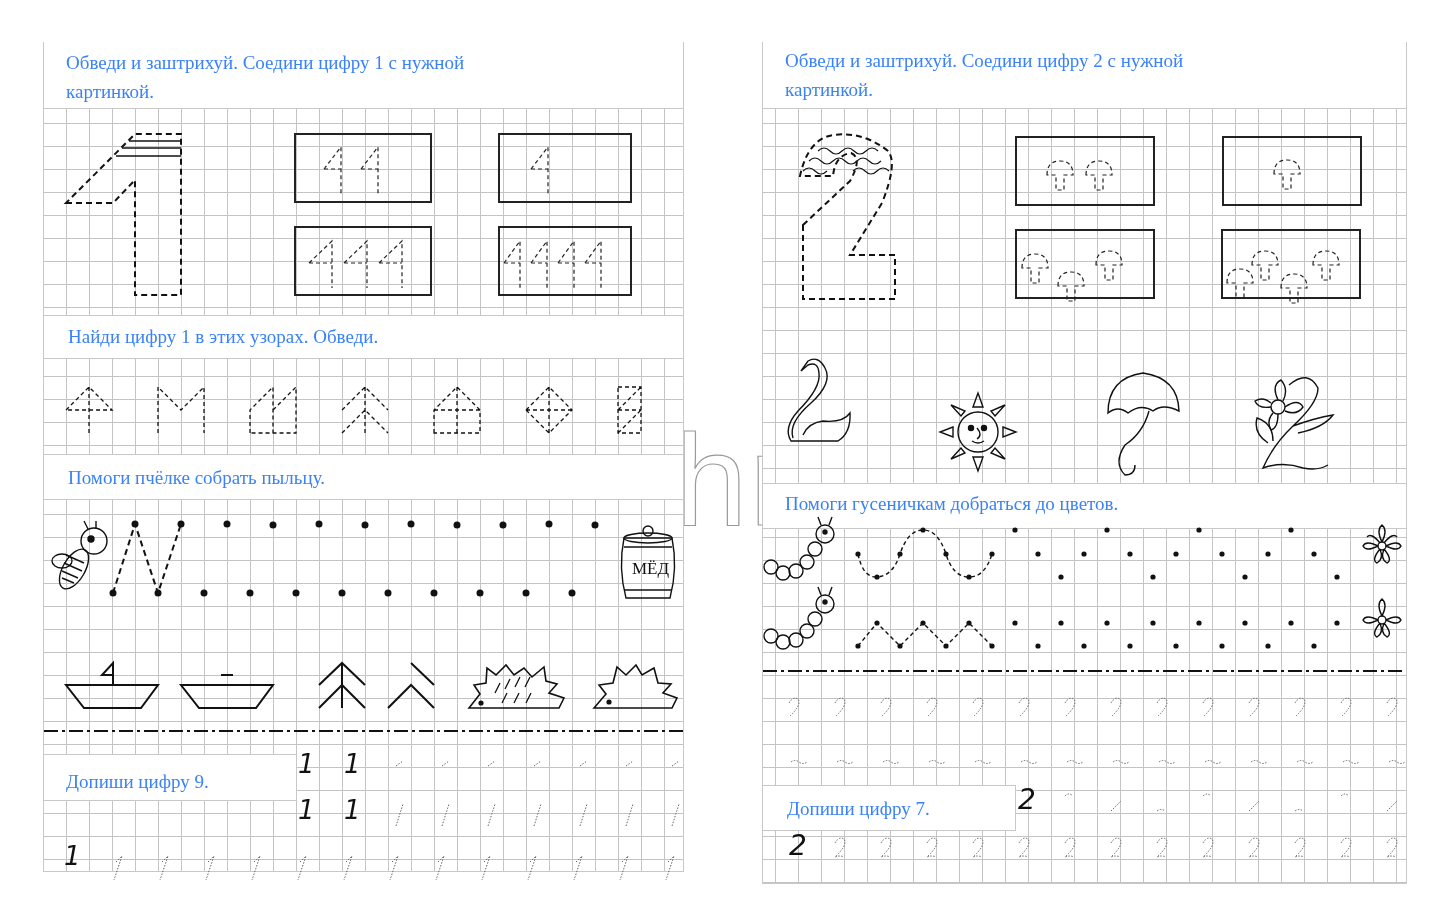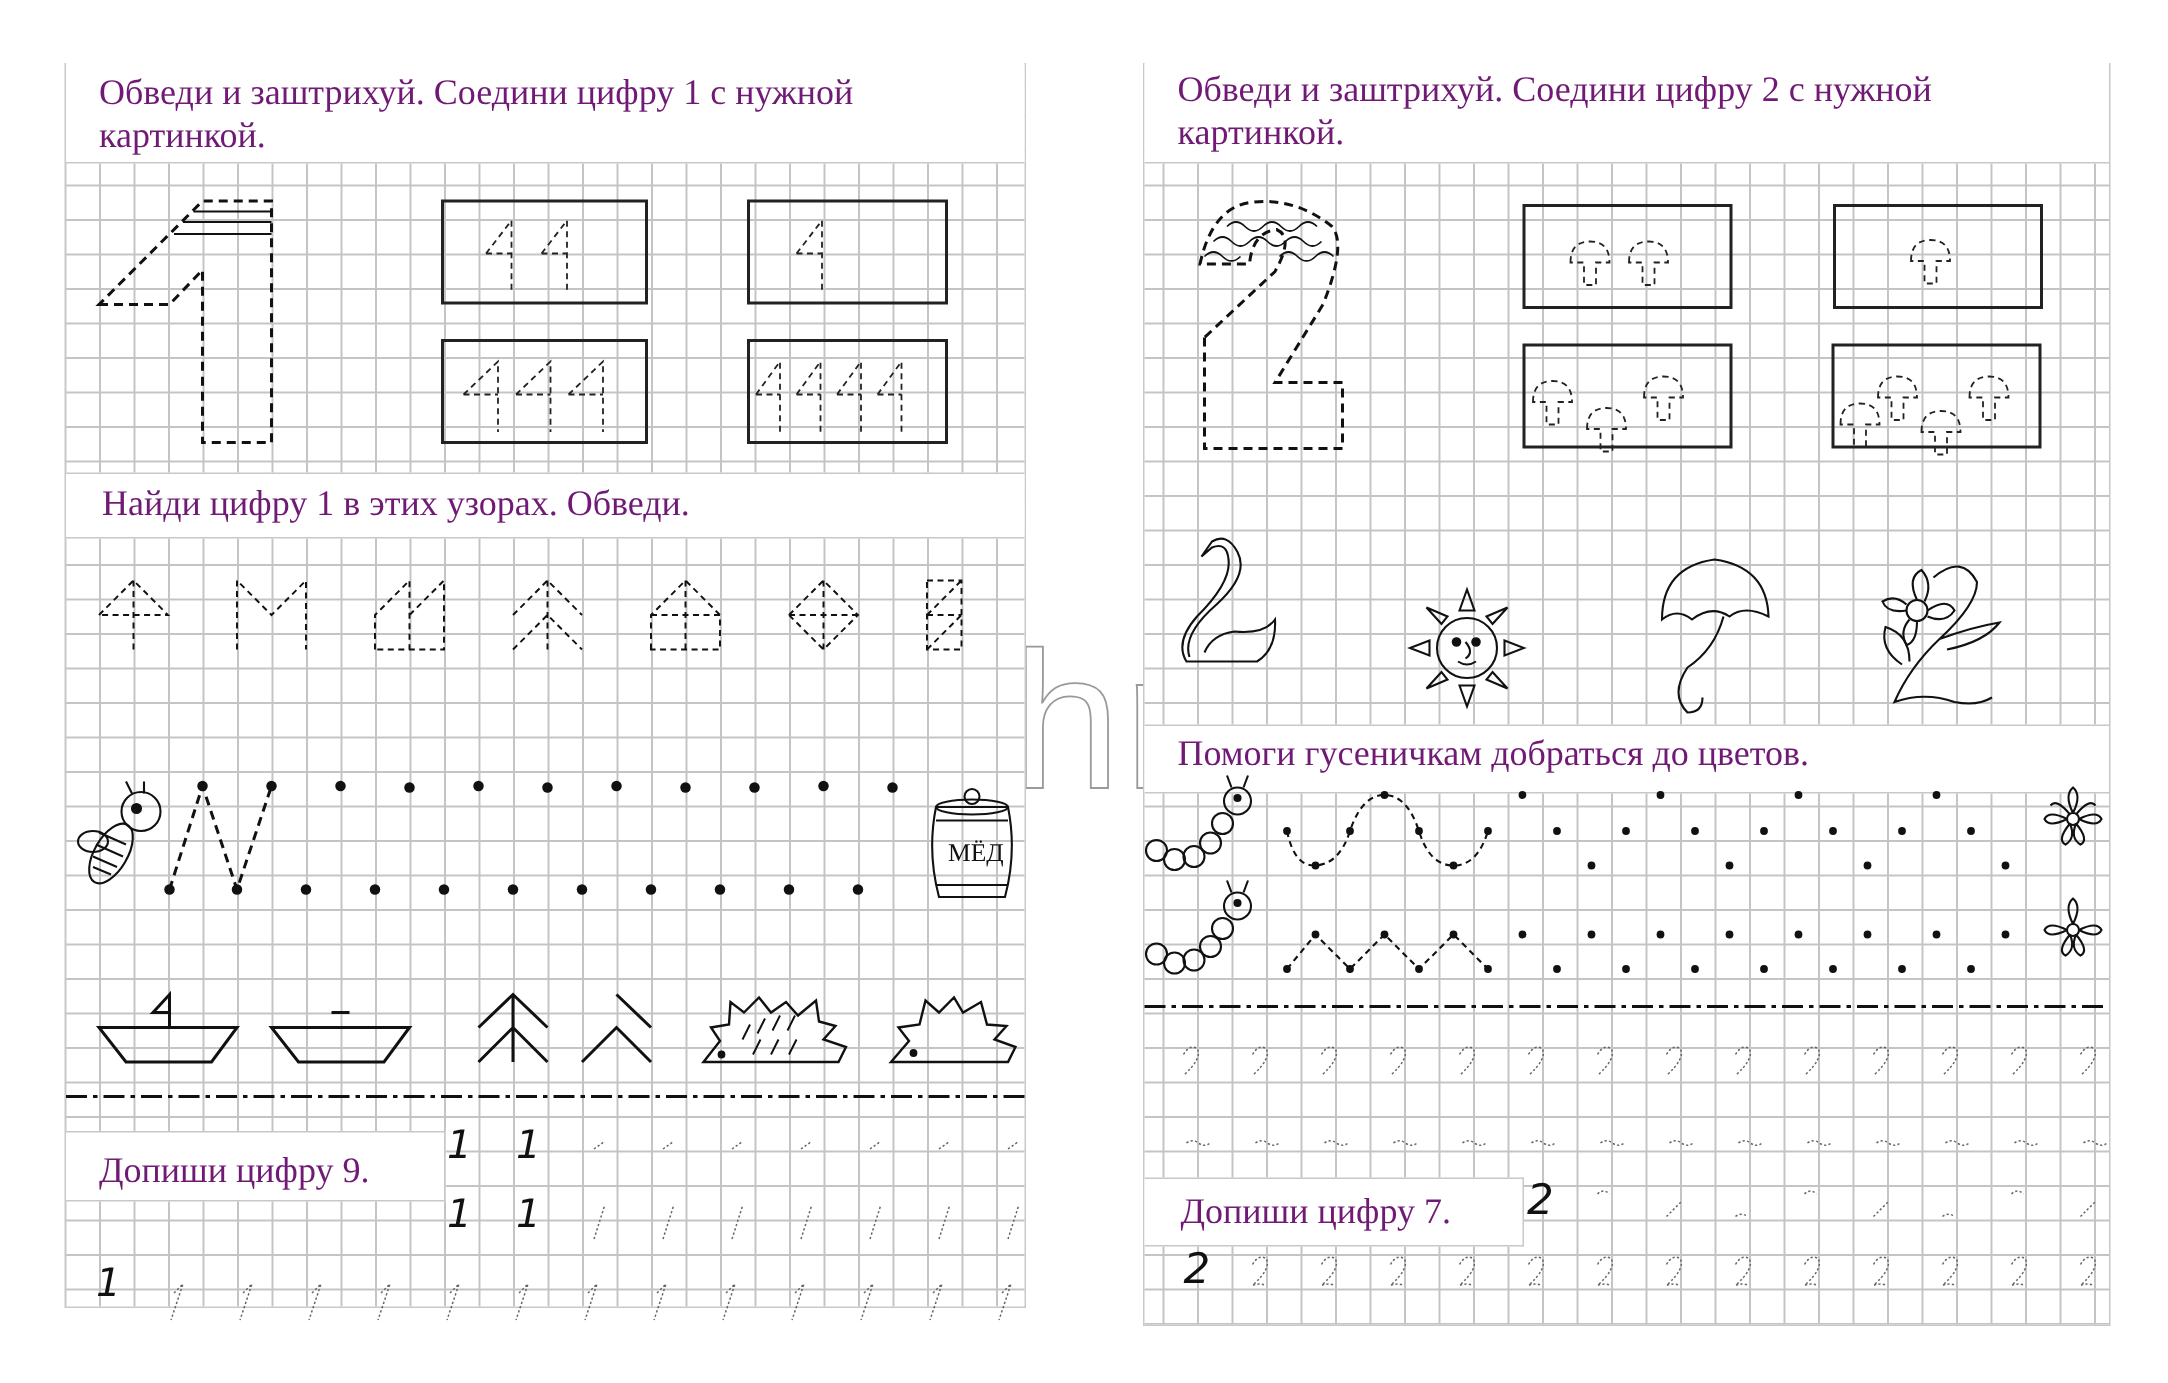--- a/index.html
+++ b/index.html
@@ -8,21 +8,21 @@
   .page { position:absolute; background-color:#fff;
           border:1px solid #c8c8c8;
           background-image:
             linear-gradient(to right, #c4c4c4 1px, transparent 1px),
             linear-gradient(to bottom, #c4c4c4 1px, transparent 1px);
           background-size:23px 23px; }
   #page-left  { left:43px;  top:42px; width:639px; height:828px; background-position:-1px 11px; }
   #page-right { left:762px; top:42px; width:643px; height:840px; background-position:12px 11px; }
   .band { position:absolute; left:0; right:0; background:#fff;
           border-top:1px solid #c8c8c8; border-bottom:1px solid #c8c8c8; }
-  .band .txt { position:absolute; left:22px; font-size:24px; line-height:29px; color:#701a75; white-space:nowrap;text-align:center; }
+  .band .txt { position:absolute; left:22px; font-size:19px; line-height:29px; color:#3b82f6; white-space:nowrap;text-align:center; }
   .box { position:absolute; border:2px solid #222; background:transparent; }
   svg { position:absolute; overflow:visible; }
   .dash { fill:none; stroke:#111; stroke-width:2; stroke-dasharray:6 4; }
   .dashfine { fill:none; stroke:#222; stroke-width:1.2; stroke-dasharray:4 3; }
   .solid { fill:none; stroke:#111; stroke-width:2; }
   .solidthin { fill:none; stroke:#111; stroke-width:1.4; }
   .dot { fill:#111; }
   .trace { fill:none; stroke:#666; stroke-width:1; stroke-dasharray:1.5 1.5; }
   .copy-digit { position:absolute; font-family:"DejaVu Sans", sans-serif; font-style:italic; font-size:26px; color:#111; }
   .watermark { position:absolute; left:215px; top:415px; font-family:"Liberation Sans", sans-serif;
@@ -84,20 +84,23 @@
       <path d="M298 367 L321 344 L344 367 M298 390 L321 367 L344 390 M321 344 L321 390"></path>
 
       <path d="M390 390 L390 367 L413 344 L436 367 L436 390 Z M390 367 L436 367 M413 344 L413 390"></path>
 
       <path d="M482 367 L505 344 L528 367 L505 390 Z M482 367 L528 367 M505 344 L505 390"></path>
 
       <path d="M574 344 L597 344 L597 390 L574 390 Z M574 367 L597 367 M574 367 L597 344 M574 390 L597 367"></path>
     </g>
   </svg>
 
+  <div class="band" style="top:411px;height:44px;">
+    <div class="txt" style="top:8px;left:24px;">Помоги пчёлке собрать пыльцу.</div>
+  </div>
 
   <svg style="left:0;top:0;" width="640" height="580">
 
     <g class="solidthin">
       <circle cx="50" cy="498" r="13"></circle>
       <circle cx="47" cy="496" r="3" fill="#111"></circle>
       <line x1="44" y1="486" x2="40" y2="478"></line>
       <line x1="52" y1="486" x2="52" y2="478"></line>
       <ellipse cx="30" cy="526" rx="11" ry="22" transform="rotate(30 30 526)"></ellipse>
       <ellipse cx="18" cy="518" rx="10" ry="7"></ellipse>

